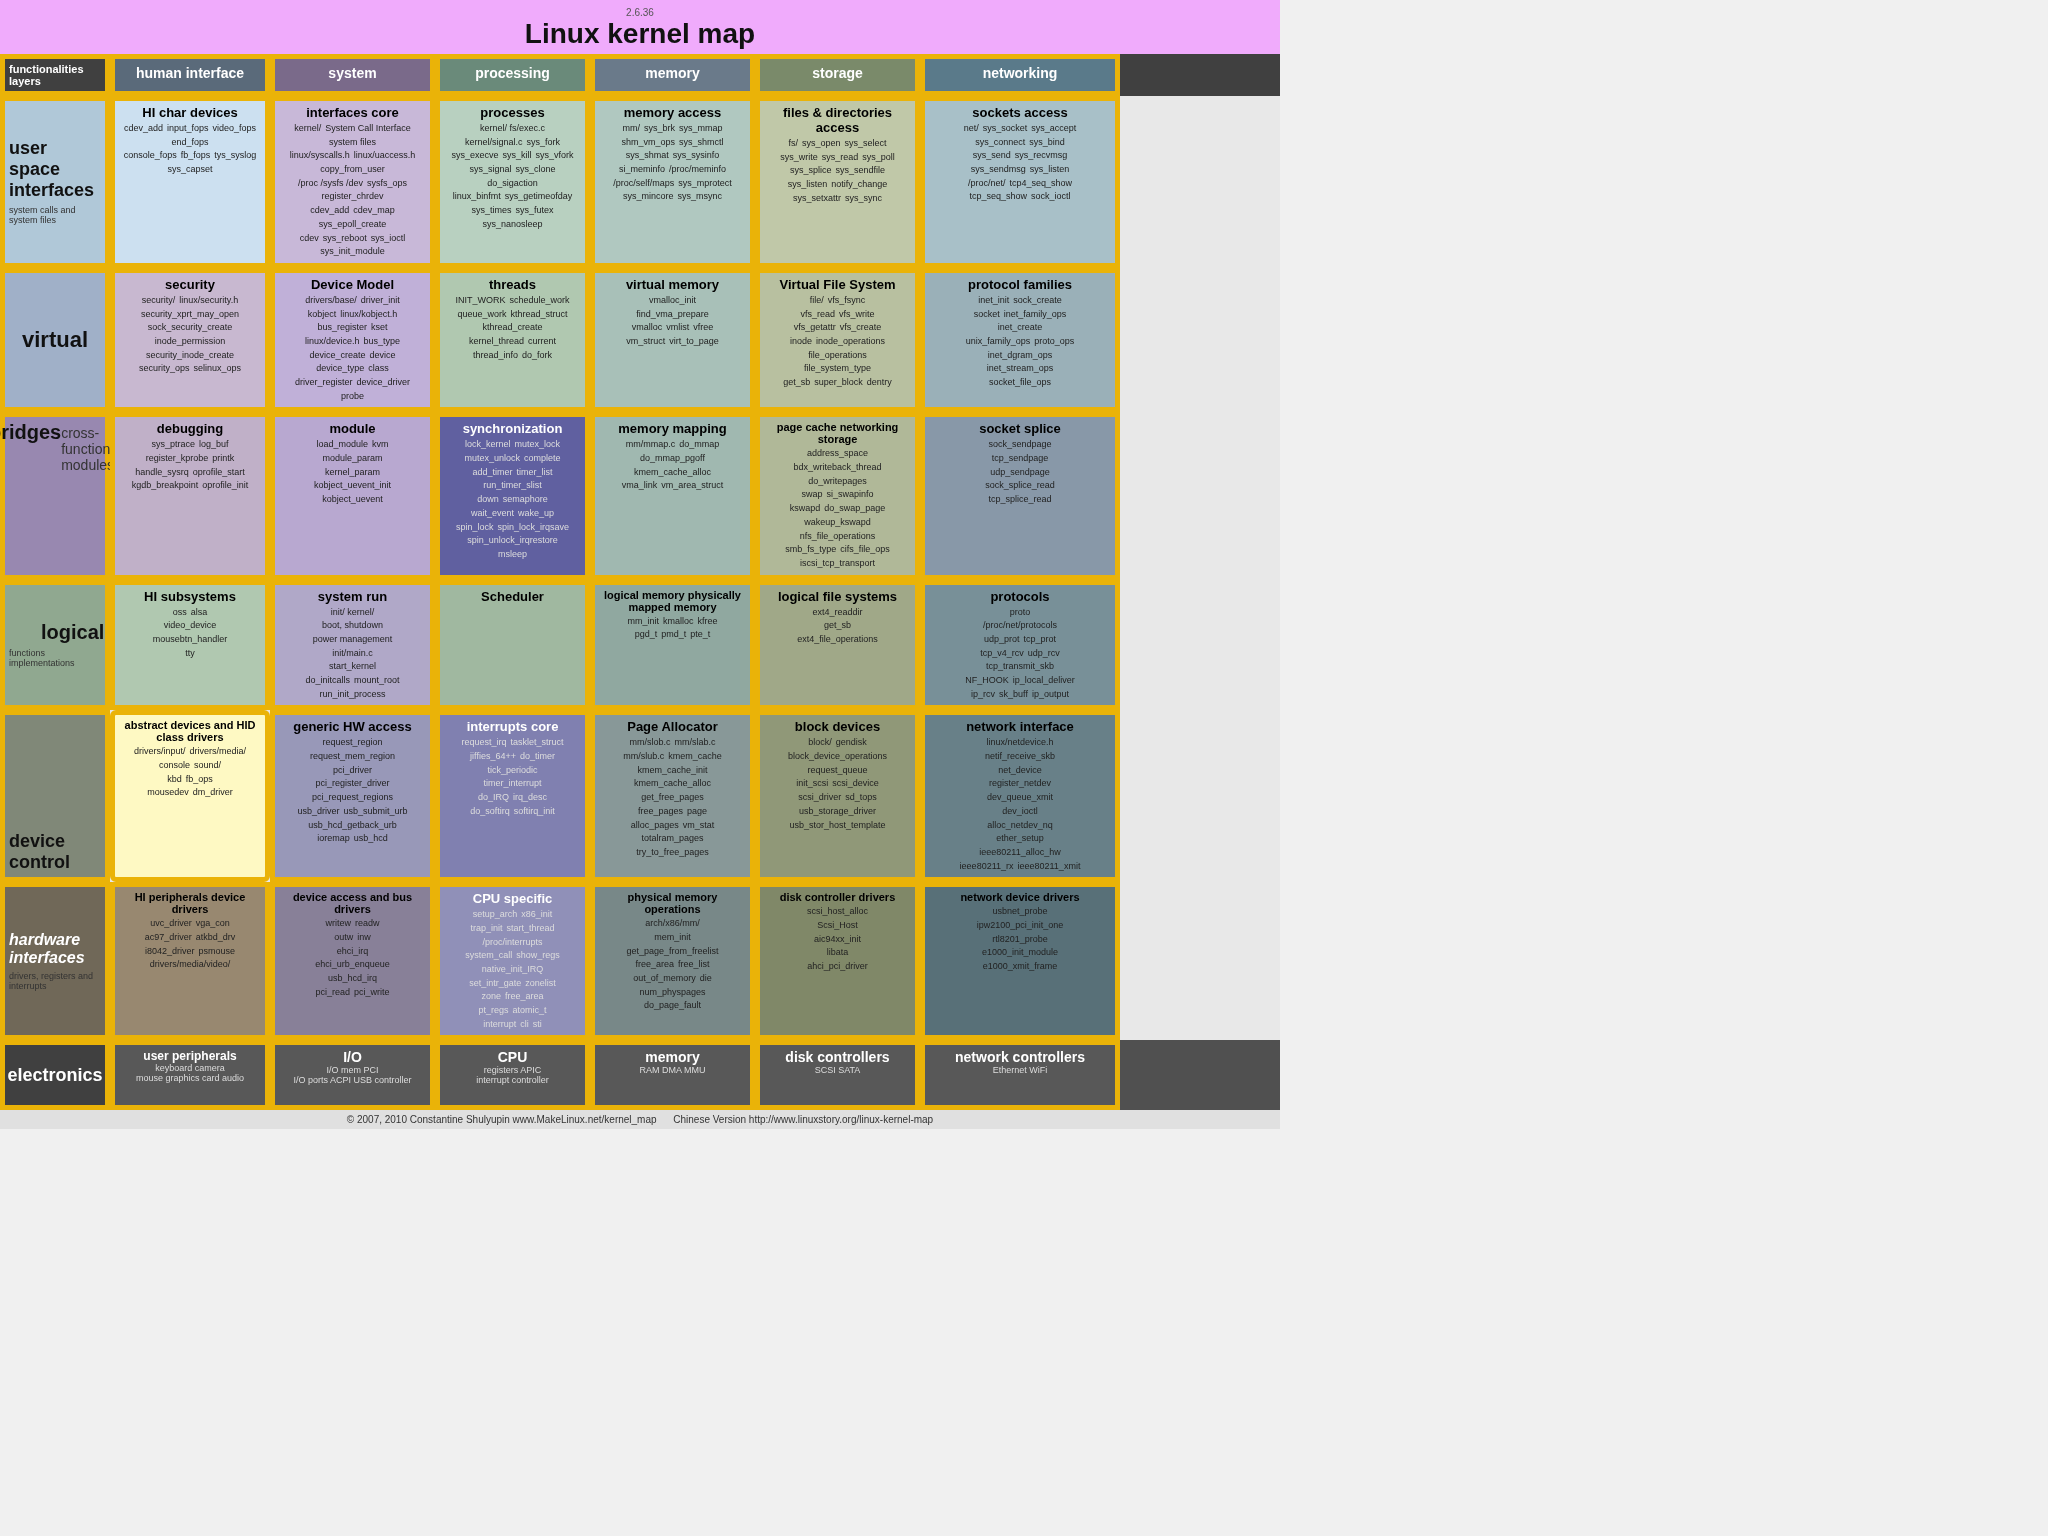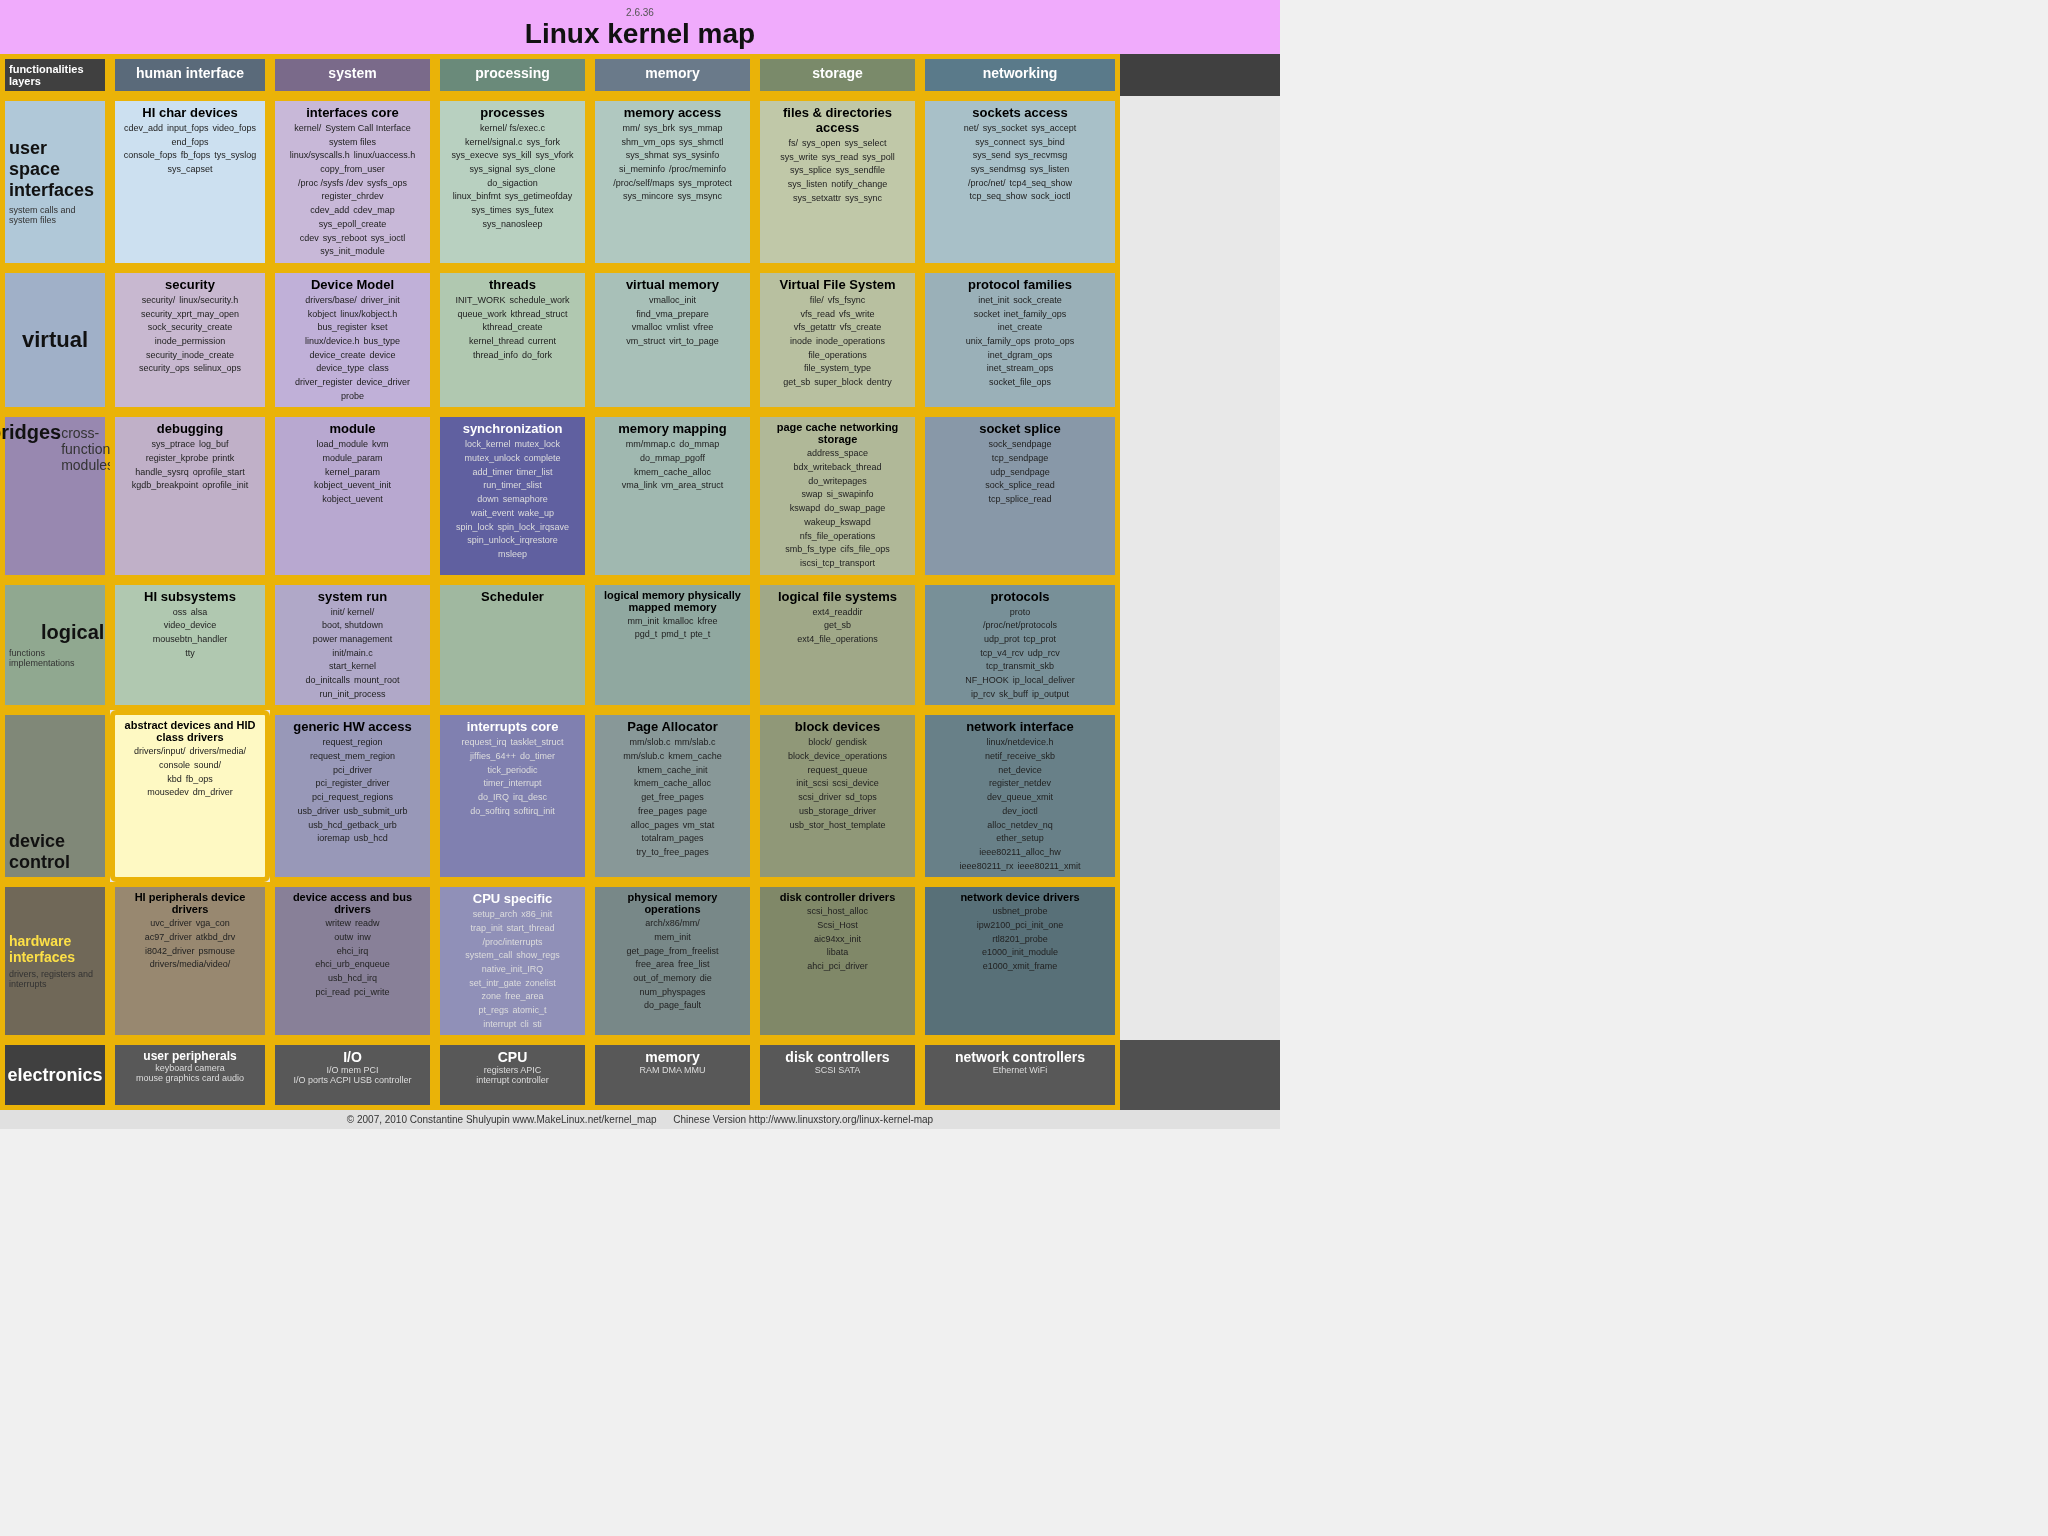--- a/index.html
+++ b/index.html
@@ -455,21 +455,21 @@
         <span>alloc_netdev_nq</span><br>
         <span>ether_setup</span><br>
         <span>ieee80211_alloc_hw</span><br>
         <span>ieee80211_rx</span><span>ieee80211_xmit</span>
       </div>
     </div>
   </div>
 
   <div class="full-grid">
     <div class="grid-cell row-label" style="background:#706858;min-height:130px;display:flex;flex-direction:column;justify-content:center;">
-      <div style="font-size:14px;font-weight:bold;color:#fde047;">hardware
+      <div style="font-size:16px;font-weight:bold;color:#ffffff;font-style:italic;">hardware
 interfaces</div>
       <div style="font-size:9px;color:#333;margin-top:4px;">drivers,
 registers and interrupts</div>
     </div>
     <div class="grid-cell" style="background:#988870;min-height:130px;">
       <div class="cell-title" style="font-size:11px;">HI peripherals device drivers</div>
       <div class="cell-items">
         <span>uvc_driver</span><span>vga_con</span><br>
         <span>ac97_driver</span><span>atkbd_drv</span><br>
         <span>i8042_driver</span><span>psmouse</span><br>

